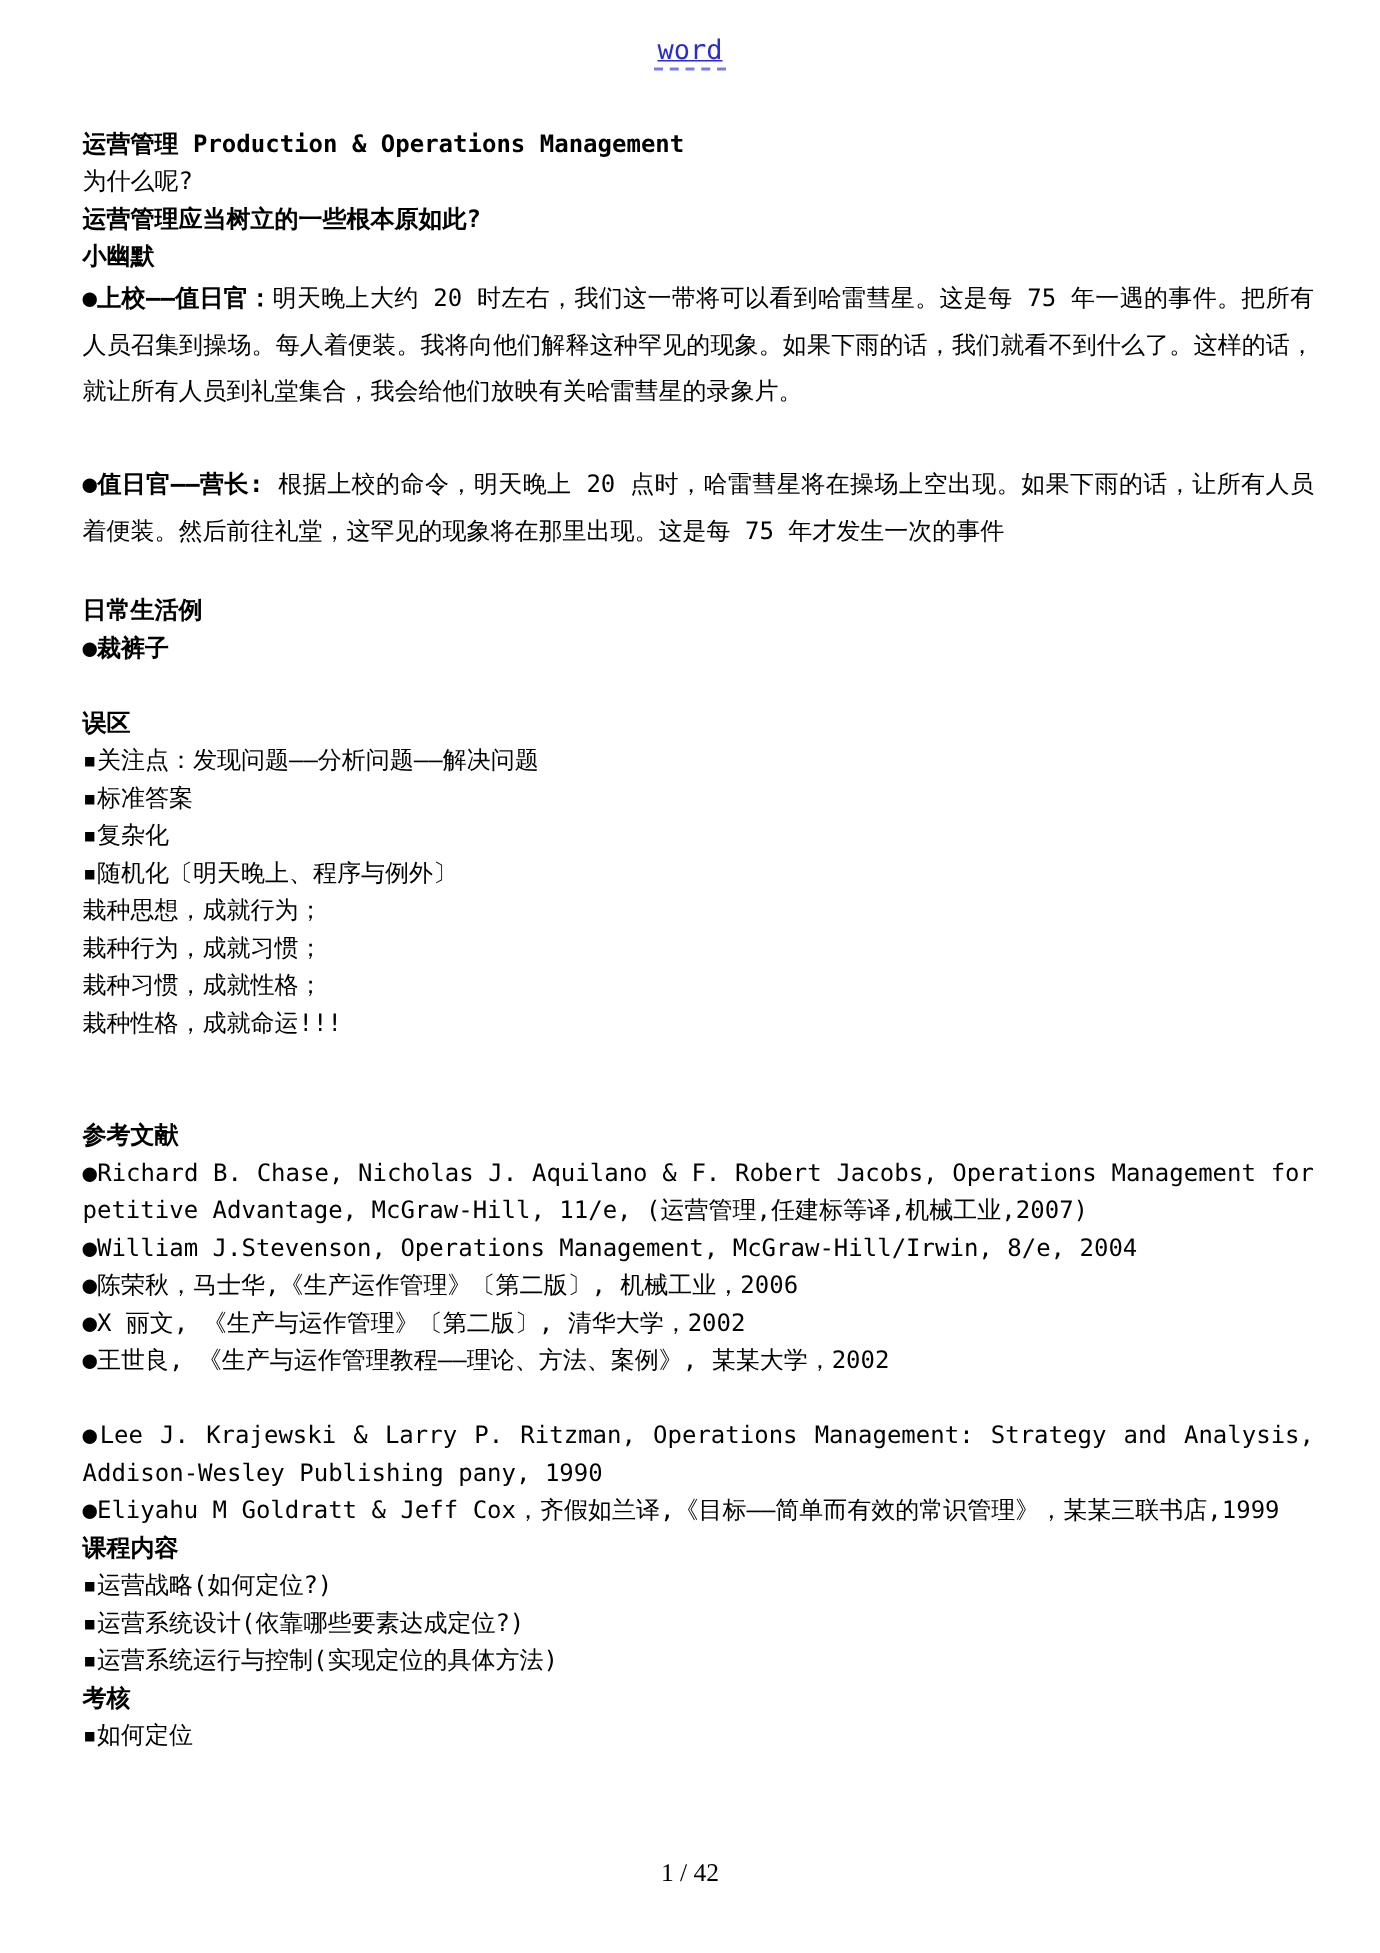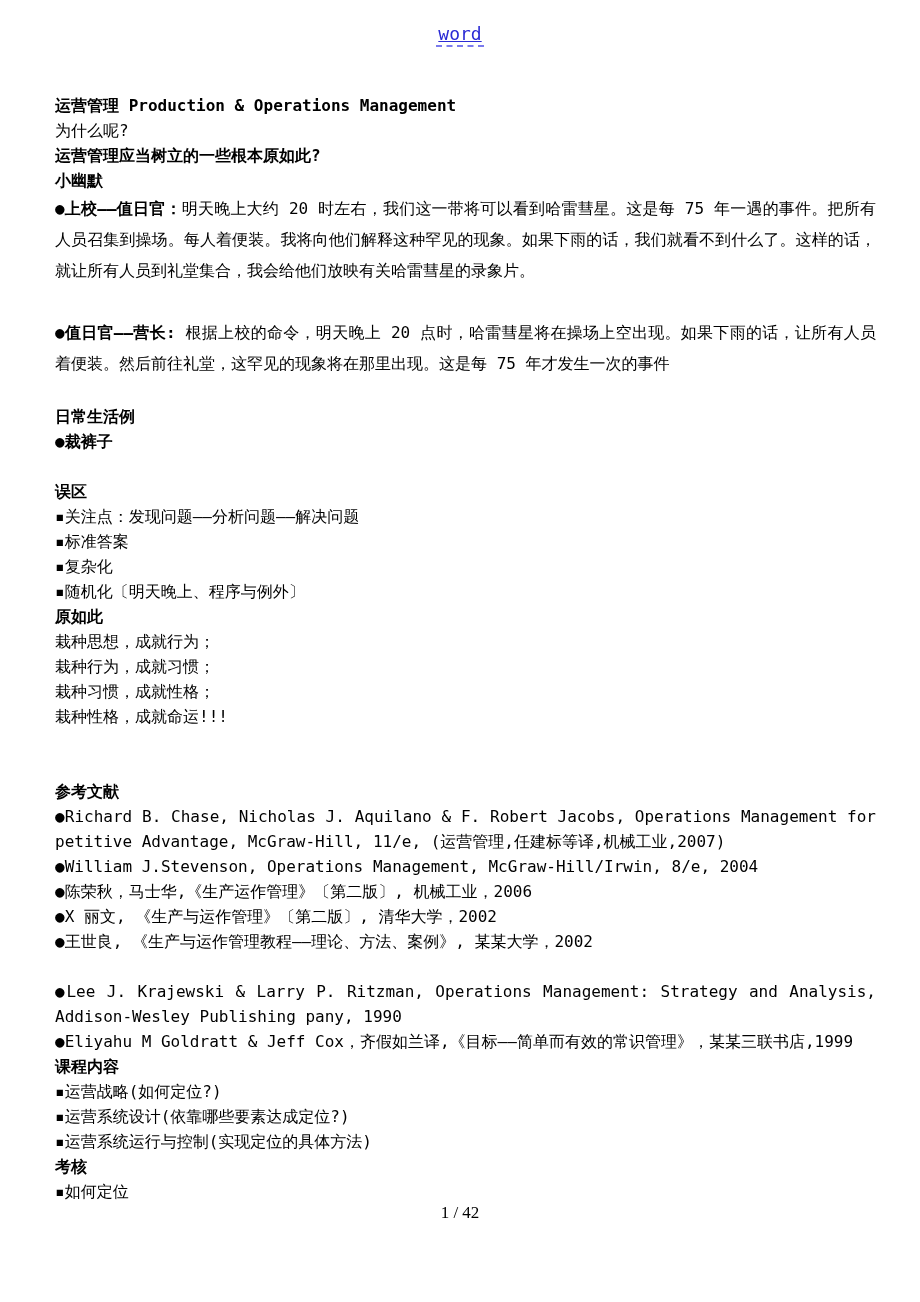--- a/index.html
+++ b/index.html
@@ -24,40 +24,40 @@
     display: inline-block;
     color: #2b2bd5;
     font-size: 18px;
     line-height: 20px;
     text-decoration: underline;
     border-bottom: 2px dashed #7b7bed;
     padding: 0 2px 1px 2px;
     cursor: pointer;
   }
   .doc {
-    margin: 46px 44px 0 55px;
+    margin: 36px 44px 0 55px;
     font-size: 16px;
   }
   .doc p {
     margin: 0;
     line-height: 25px;
     word-break: break-word;
   }
   .doc p.heading { font-weight: 700; }
   .doc p.para-wide { line-height: 31px; }
   .doc p.spacer { height: 25px; }
   .doc p.spacer-wide { height: 31px; }
   .doc p.justify { text-align: justify; }
   .doc p.justify-last { text-align: justify; text-align-last: justify; }
   .doc span.b { font-weight: 700; }
   .footer {
     position: absolute;
     left: 0;
     right: 0;
-    top: 1203px;
+    top: 1239px;
     text-align: center;
     font-family: "Liberation Serif", "DejaVu Serif", serif;
     font-size: 17px;
     color: #000000;
   }
 </style>
 </head>
 <body>
 
 <div class="page">
@@ -76,21 +76,20 @@
       <p class="para-wide justify"><span class="b">●值日官——营长:</span><span> 根据上校的命令，明天晚上 20 点时，哈雷彗星将在操场上空出现。如果下雨的话，让所有人员着便装。然后前往礼堂，这罕见的现象将在那里出现。这是每 75 年才发生一次的事件</span></p>
       <p class="spacer"></p>
       <p class="heading"><span class="b">日常生活例</span></p>
       <p class="heading"><span class="b">●裁裤子</span></p>
       <p class="spacer"></p>
       <p class="heading"><span class="b">误区</span></p>
       <p class="para"><span>▪关注点：发现问题——分析问题——解决问题</span></p>
       <p class="para"><span>▪标准答案</span></p>
       <p class="para"><span>▪复杂化</span></p>
       <p class="para"><span>▪随机化〔明天晚上、程序与例外〕</span></p>
-      <p class="heading"><span class="b">原如此</span></p>
       <p class="para"><span>栽种思想，成就行为；</span></p>
       <p class="para"><span>栽种行为，成就习惯；</span></p>
       <p class="para"><span>栽种习惯，成就性格；</span></p>
       <p class="para"><span>栽种性格，成就命运!!!</span></p>
       <p class="spacer"></p>
       <p class="spacer"></p>
       <p class="heading"><span class="b">参考文献</span></p>
       <p class="para justify"><span>●Richard B. Chase, Nicholas J. Aquilano &amp; F. Robert Jacobs, Operations Management for petitive Advantage, McGraw-Hill, 11/e, (运营管理,任建标等译,机械工业,2007)</span></p>
       <p class="para"><span>●William J.Stevenson, Operations  Management, McGraw-Hill/Irwin, 8/e, 2004</span></p>
       <p class="para"><span>●陈荣秋，马士华,《生产运作管理》〔第二版〕, 机械工业，2006</span></p>

